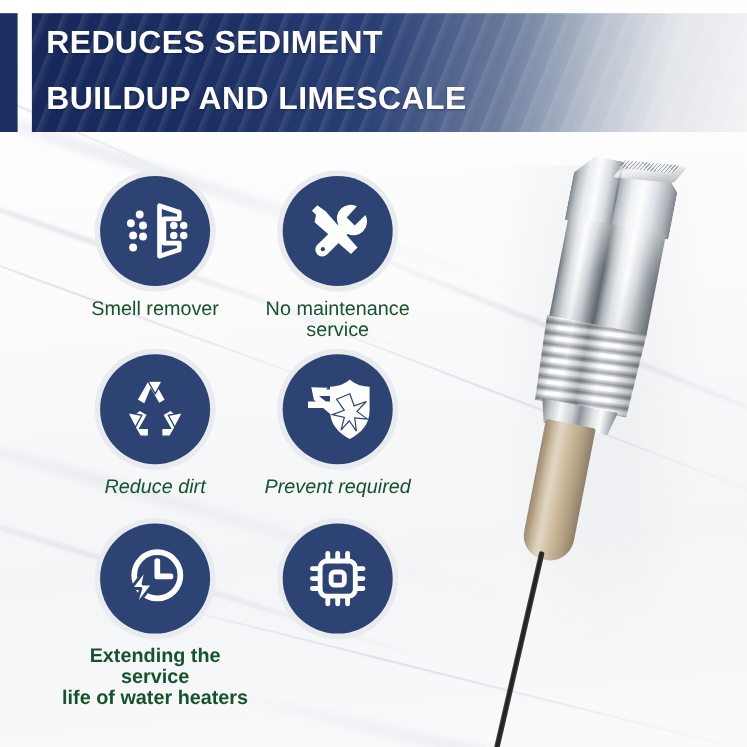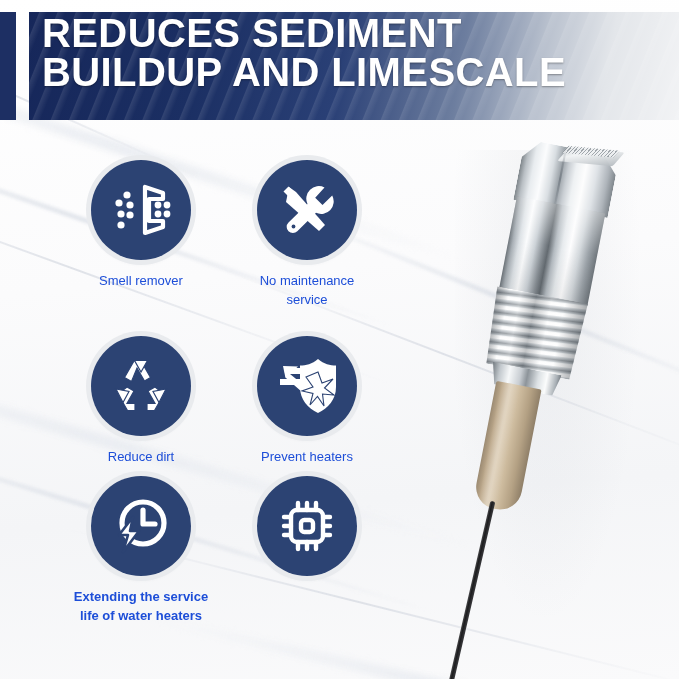--- a/index.html
+++ b/index.html
@@ -78,22 +78,22 @@
     mix-blend-mode: screen;
   }
   .banner-title {
     position: absolute;
     left: 42px;
     top: 14px;
     width: 560px;
     color: #ffffff;
     font-family: "Liberation Sans", sans-serif;
     font-weight: bold;
-    font-size: 40px;
-    line-height: 39px;
+    font-size: 29px;
+    line-height: 51px;
     letter-spacing: 0.4px;
     text-shadow: 0 1px 2px rgba(0,0,0,.35);
     white-space: pre-line;
   }
 
   
   .features {
     position: absolute;
     left: 56px;
     top: 160px;
@@ -112,30 +112,30 @@
     background: #2c4373;
     box-shadow: 0 0 0 5px #e9ebee, 0 2px 5px rgba(70,80,100,.18);
     display: flex;
     align-items: center;
     justify-content: center;
     position: relative;
   }
   .feature .badge svg { display: block; }
   .feature .caption {
     margin-top: 11px;
-    color: #1d4ed8;
+    color: #14532d;
     font-family: "Liberation Sans", sans-serif;
-    font-size: 13px;
+    font-size: 18px;
     line-height: 19px;
     white-space: pre-line;
   }
 
   
   .f-r1 { top: 0; }
-  .f-r2 { top: 176px; }
+  .f-r2 { top: 162px; font-style: italic; }
   .f-r3 { top: 316px; font-weight: bold; }
   .f-c1 { left: 0; }
   .f-c2 { left: 166px; }
 
   
   .product {
     position: absolute;
     left: 430px;
     top: 130px;
     width: 249px;
@@ -387,21 +387,21 @@
 
             <path d="M4 23 L28 23 L28 29 L4 29 Z"></path>
             <path d="M26 26 L42 14" stroke="#ffffff" stroke-width="6" fill="none"></path>
             <path d="M8 12 L24 12 L24 18 L14 18 L30 31 L26 36 L10 22 Z" transform="translate(0,0)"></path>
             <path d="M7 10 L22 10.5 L9.5 22 Z"></path>
 
             <path d="M42 16 L46 27 L57 23 L48.5 32 L58 39 L46.5 38 L48 50 L41.5 40.5 L34 49 L37 37.5 L26 35 L37 31 L30 21 Z" fill="#ffffff" stroke="#2c4373" stroke-width="1.1"></path>
           </svg>
         </span>
       </div>
-      <div class="caption">Prevent heaters</div>
+      <div class="caption">Prevent required</div>
     </div>
 
     <div class="feature f-r3 f-c1">
       <div class="badge">
         <span>
           <svg width="60" height="58" viewBox="0 0 60 58" fill="none">
             <circle cx="32" cy="26" r="21" stroke="#ffffff" stroke-width="5.2"></circle>
             <path d="M32 13 L32 27 L44 27" stroke="#ffffff" stroke-width="5.2" stroke-linecap="round" stroke-linejoin="round"></path>
             <path d="M22 20 L8 38 L17 38 L12 55 L28 34 L19 34 Z" fill="#ffffff" stroke="#2c4373" stroke-width="2.6" stroke-linejoin="round"></path>
           </svg>

